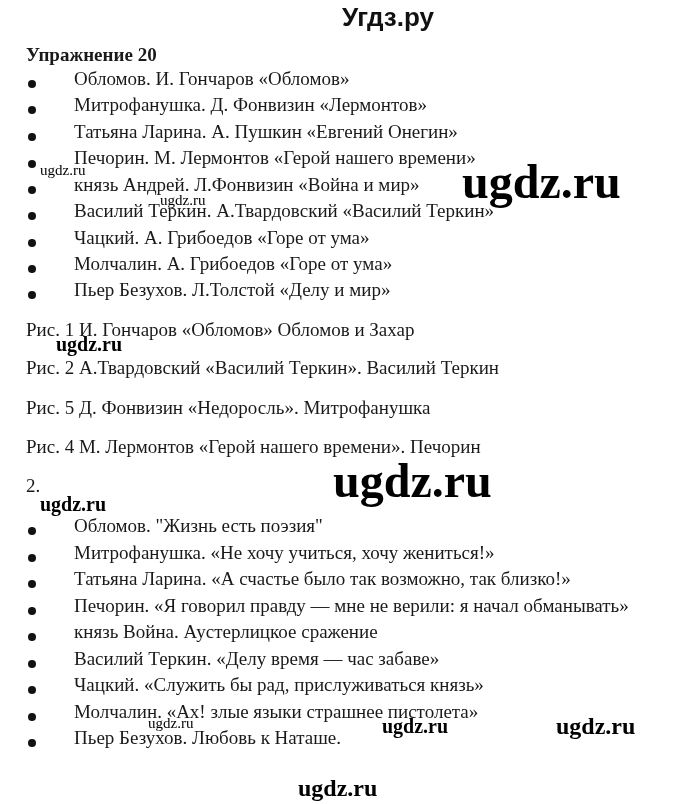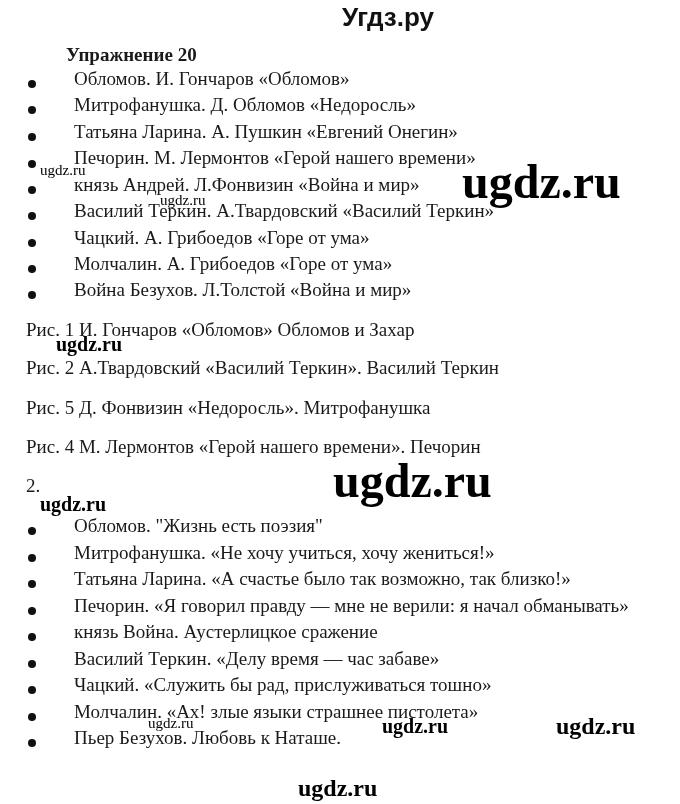--- a/index.html
+++ b/index.html
@@ -2,21 +2,21 @@
 <html><head>
   <meta charset="utf-8">
   <style>
     html, body { margin: 0; padding: 0; background: #ffffff; }
     body { width: 680px; height: 804px; position: relative; overflow: hidden; color: #111; }
     .site-title {
       position: absolute; left: 0; width: 680px; top: 2px; text-align: center;
       font-family: "Liberation Sans", "DejaVu Sans", sans-serif; font-weight: bold; font-size: 26px; color: #111; margin-left: 48px;
     }
     .doc { font-family: "Liberation Serif", "DejaVu Serif", serif; font-size: 19px; color: #1a1a1a; }
-    .heading { position: absolute; left: 26px; top: 44px; font-weight: bold; font-size: 19px; margin-left: 40px; }
+    .heading { position: absolute; left: 26px; top: 44px; font-weight: bold; font-size: 19px; }
     .line { position: absolute; white-space: nowrap; }
     .bullet { position: absolute; left: 28px; width: 8px; height: 8px; border-radius: 50%; background: #111; }
     .item-text { position: absolute; left: 74px; white-space: nowrap; text-align: right; }
     .wm { position: absolute; font-family: Liberation Serif, serif; font-weight: bold; color: #000; white-space: nowrap; }
     .wm-xs { font-size: 15px; font-weight: normal; }
     .wm-sm { font-size: 22px; }
     .wm-lg { font-size: 48px; letter-spacing: 0px; }
   </style>
 </head>
 <body>
@@ -26,21 +26,21 @@
 <div class="doc">
   <div class="heading">Упражнение  20</div>
 
   <div>
     <div>
         <span class="bullet" style="top:80px"></span>
         <span class="item-text" style="top:68px">Обломов.  И. Гончаров «Обломов»</span>
       </div>
     <div>
         <span class="bullet" style="top:106px"></span>
-        <span class="item-text" style="top:94px">Митрофанушка. Д. Обломов «Недоросль»</span>
+        <span class="item-text" style="top:94px">Митрофанушка. Д. Фонвизин «Лермонтов»</span>
       </div>
     <div>
         <span class="bullet" style="top:133px"></span>
         <span class="item-text" style="top:121px">Татьяна Ларина. А. Пушкин «Евгений Онегин»</span>
       </div>
     <div>
         <span class="bullet" style="top:160px"></span>
         <span class="item-text" style="top:147px">Печорин. М. Лермонтов «Герой нашего времени»</span>
       </div>
     <div>
@@ -54,21 +54,21 @@
     <div>
         <span class="bullet" style="top:239px"></span>
         <span class="item-text" style="top:227px">Чацкий. А. Грибоедов «Горе от ума»</span>
       </div>
     <div>
         <span class="bullet" style="top:265px"></span>
         <span class="item-text" style="top:253px">Молчалин. А. Грибоедов «Горе от ума»</span>
       </div>
     <div>
         <span class="bullet" style="top:291px"></span>
-        <span class="item-text" style="top:279px">Война Безухов. Л.Толстой «Война и мир»</span>
+        <span class="item-text" style="top:279px">Пьер Безухов. Л.Толстой «Делу и мир»</span>
       </div>
   </div>
 
   <div class="line" style="left:26px; top:319px">Рис. 1 И. Гончаров «Обломов» Обломов и Захар</div>
   <div class="line" style="left:26px; top:357px">Рис. 2 А.Твардовский «Василий Теркин». Василий Теркин</div>
   <div class="line" style="left:26px; top:397px">Рис. 5 Д. Фонвизин «Недоросль». Митрофанушка</div>
   <div class="line" style="left:26px; top:436px">Рис. 4 М. Лермонтов «Герой нашего времени». Печорин</div>
 
   <div class="line" style="left:26px; top:475px">2.</div>
 
@@ -92,21 +92,21 @@
     <div>
         <span class="bullet" style="top:633px"></span>
         <span class="item-text" style="top:621px">князь Война. Аустерлицкое сражение</span>
       </div>
     <div>
         <span class="bullet" style="top:660px"></span>
         <span class="item-text" style="top:648px">Василий Теркин. «Делу время — час забаве»</span>
       </div>
     <div>
         <span class="bullet" style="top:686px"></span>
-        <span class="item-text" style="top:674px">Чацкий. «Служить бы рад, прислуживаться тошно»</span>
+        <span class="item-text" style="top:674px">Чацкий. «Служить бы рад, прислуживаться князь»</span>
       </div>
     <div>
         <span class="bullet" style="top:713px"></span>
         <span class="item-text" style="top:701px">Молчалин. «Ах! злые языки страшнее пистолета»</span>
       </div>
     <div>
         <span class="bullet" style="top:739px"></span>
         <span class="item-text" style="top:727px">Пьер Безухов. Любовь к Наташе.</span>
       </div>
   </div>

